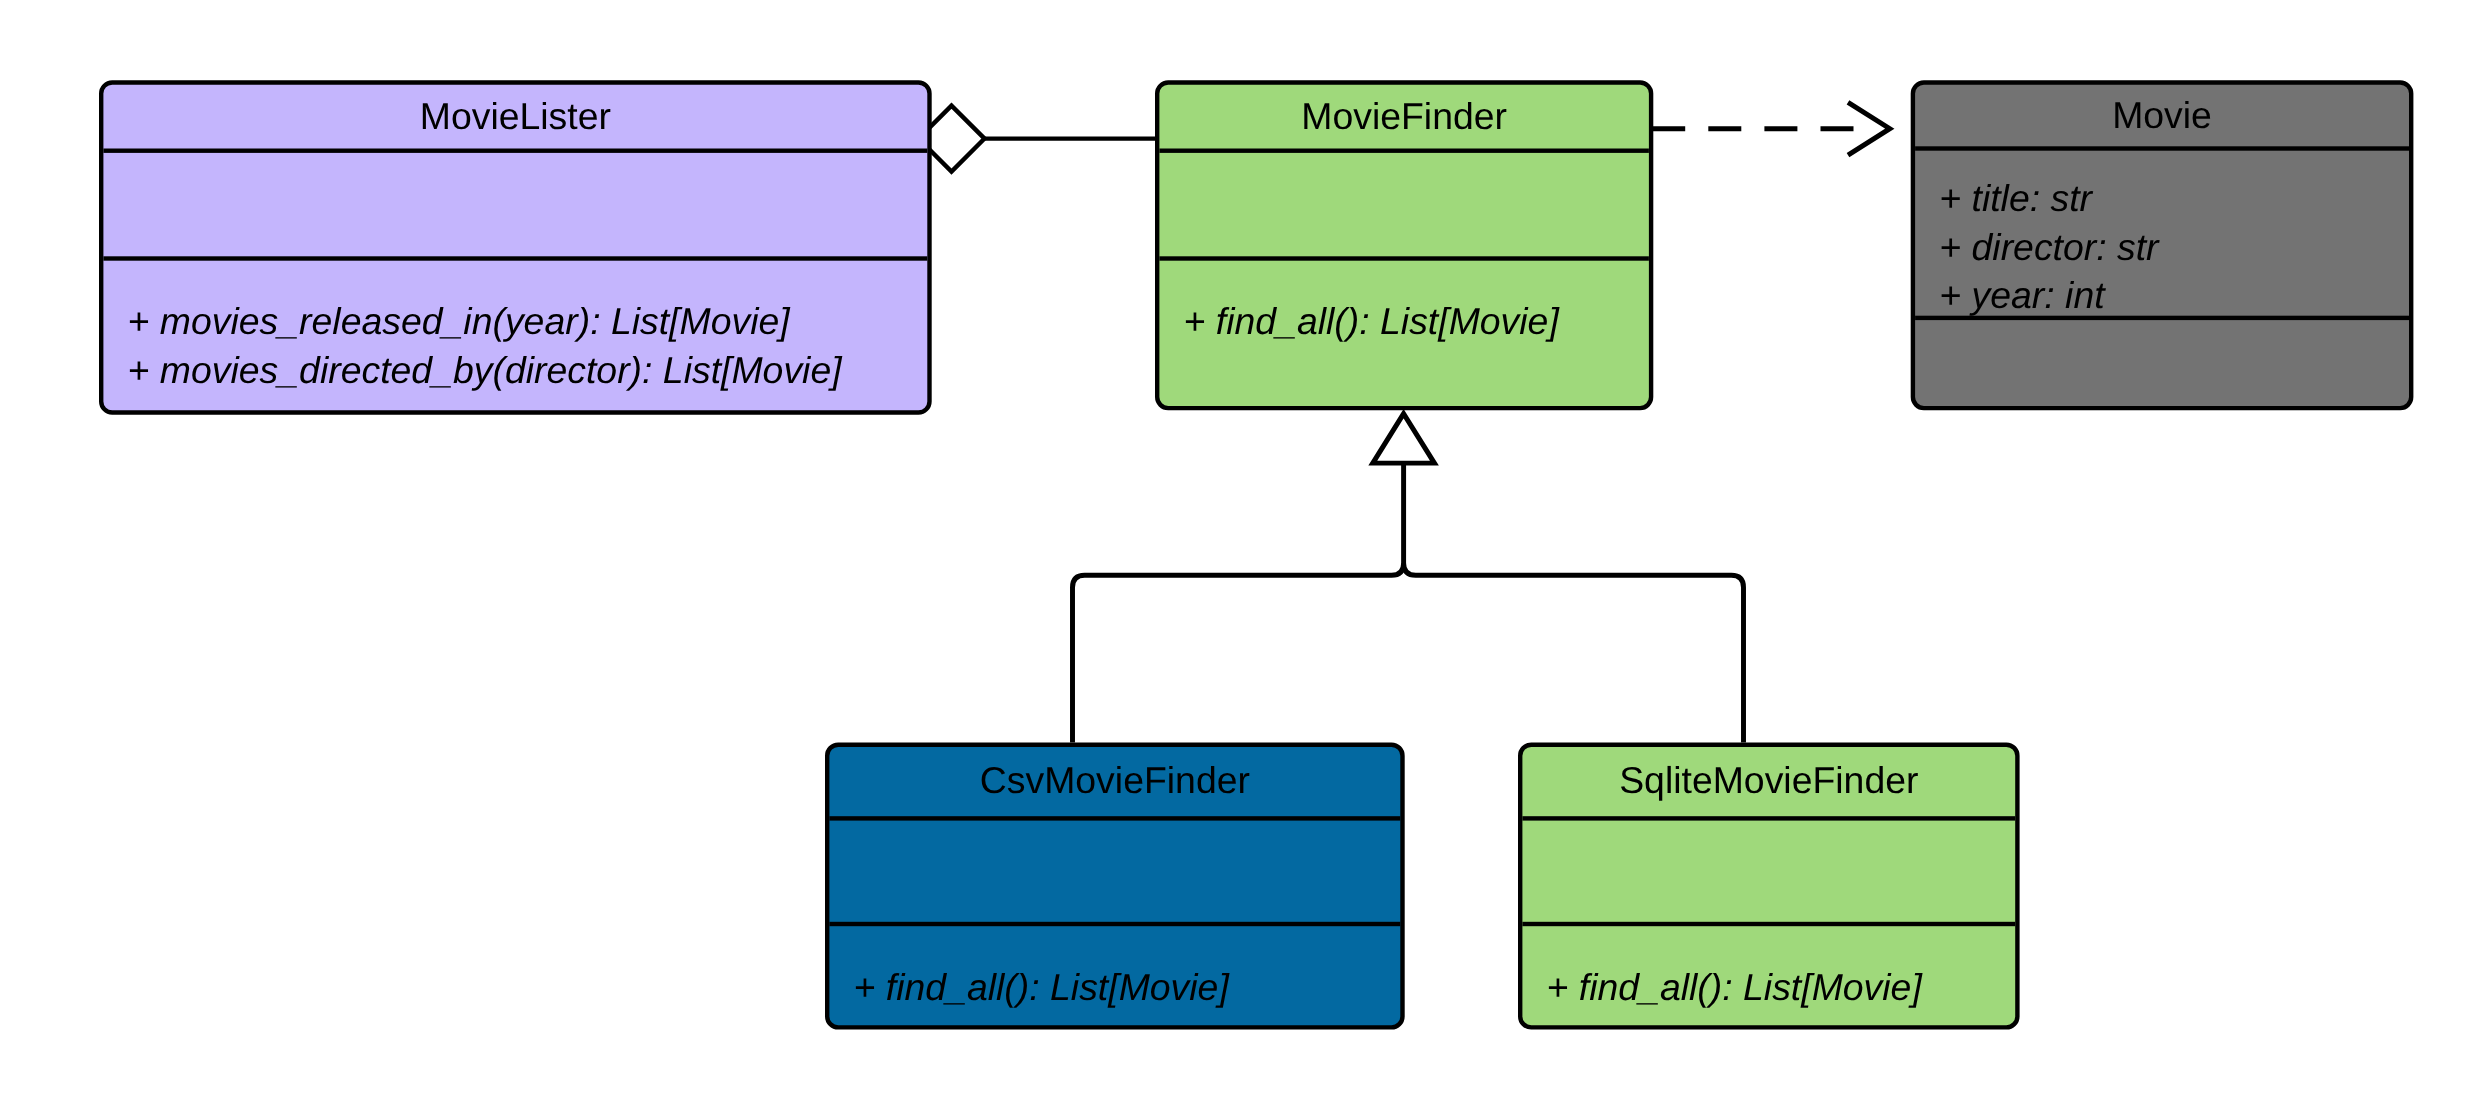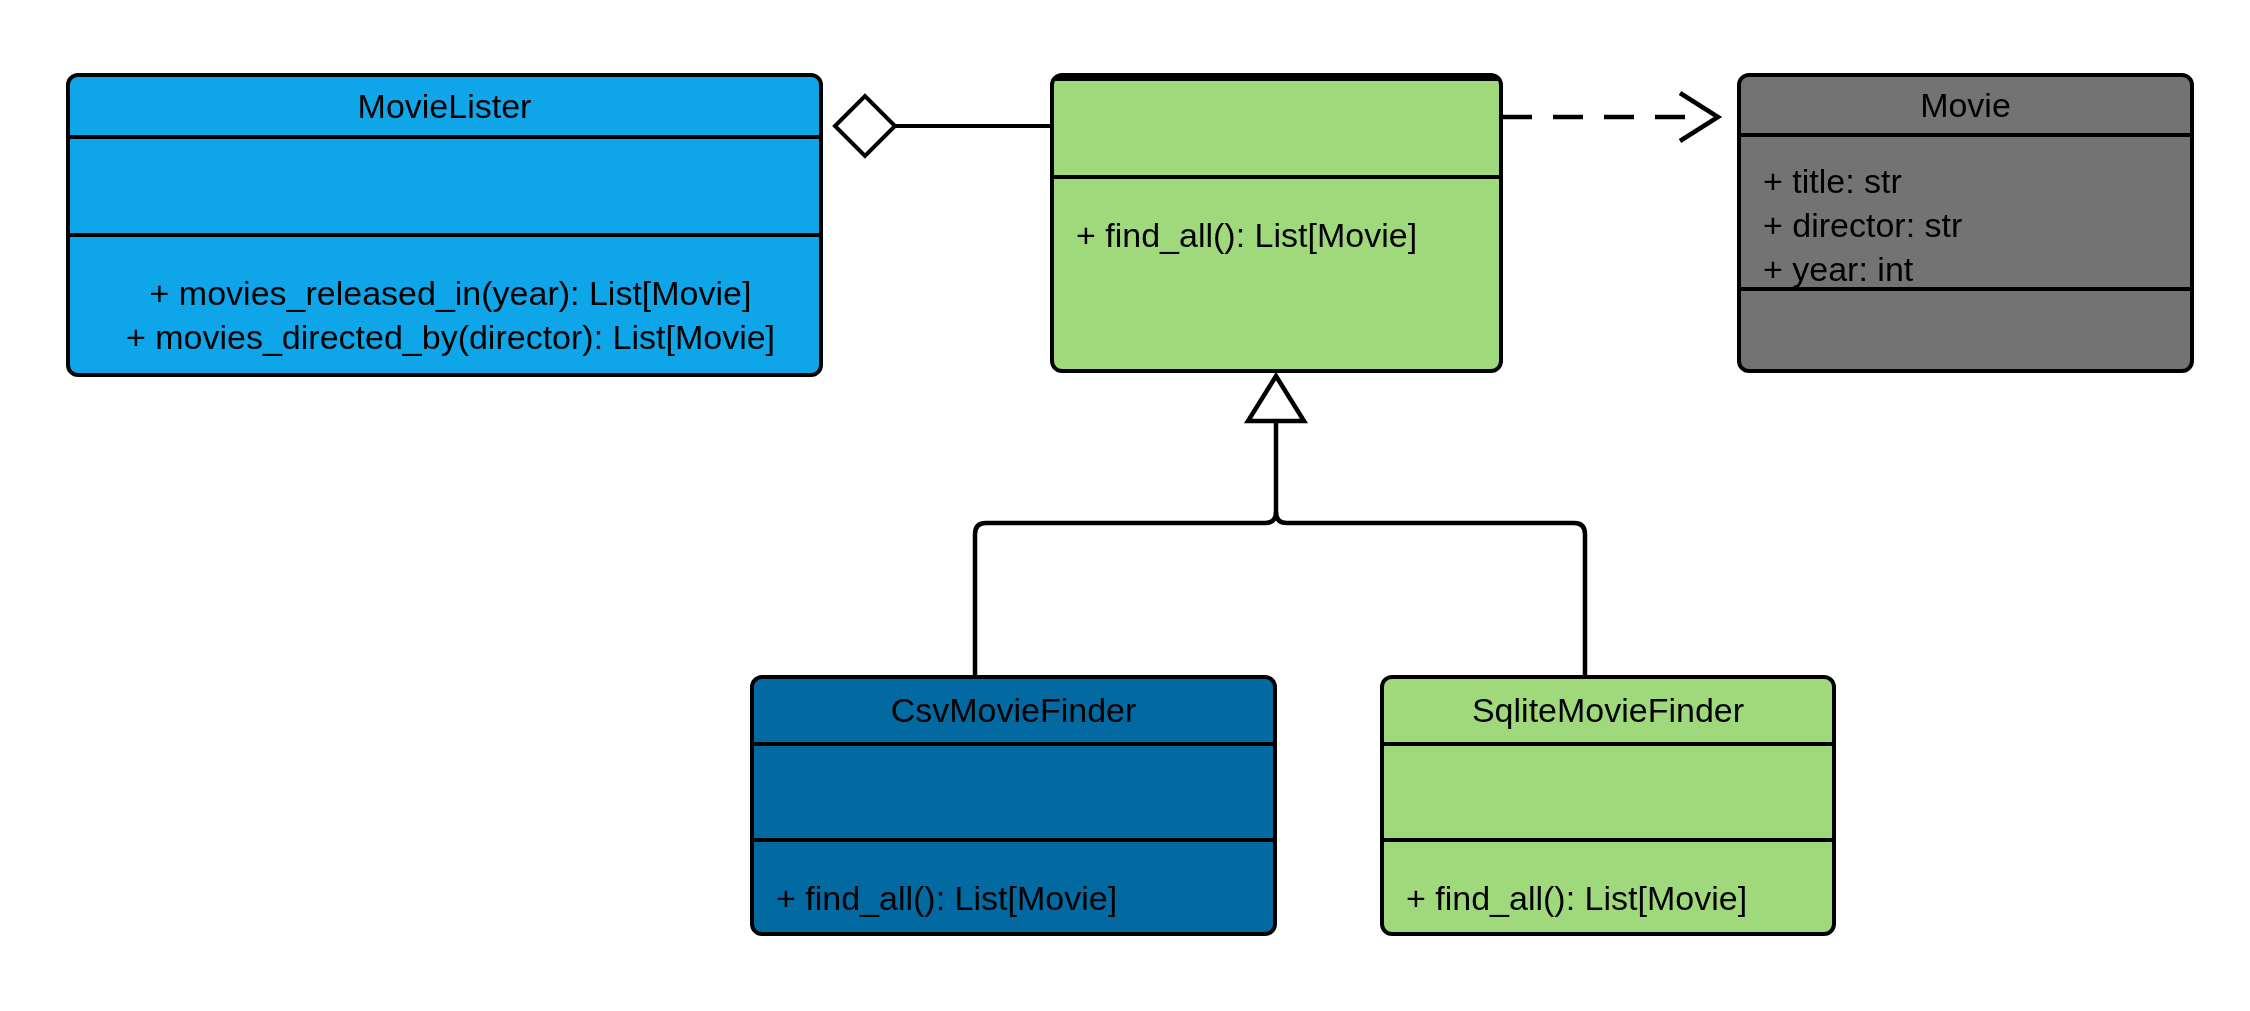--- a/index.html
+++ b/index.html
@@ -21,21 +21,21 @@
     flex-direction:column;
     font-size:34px;
   }
   .cmp{box-sizing:border-box;flex:0 0 auto;}
   .cmp-title{
     display:flex;align-items:center;justify-content:center;
     font-size:34px;
   }
   .cmp-mid,.cmp-bottom{border-top:4px solid #000000;}
   .cmp-bottom{flex:1 1 auto;}
-  .cmp-text{padding:34px 10px 0 22px;line-height:44px;white-space:nowrap;}
+  .cmp-text{padding:34px 10px 0 22px;line-height:44px;white-space:nowrap;font-style:italic;}
   .cmp-text--roomy{padding-top:22px;}
 </style>
 </head>
 <body>
 
 <div id="canvas">
 
   <svg id="connectors" viewBox="0 0 2250 1011" xmlns="http://www.w3.org/2000/svg">
 
     <g>
@@ -48,32 +48,33 @@
       <polyline points="1680,93 1718,117 1680,141" fill="none" stroke="#000" stroke-width="4.5"></polyline>
     </g>
 
     <g>
       <path d="M 1276 421 L 1276 512 Q 1276 523 1265 523 L 986 523 Q 975 523 975 534 L 975 675" fill="none" stroke="#000" stroke-width="4.5"></path>
       <path d="M 1276 512 Q 1276 523 1287 523 L 1574 523 Q 1585 523 1585 534 L 1585 675" fill="none" stroke="#000" stroke-width="4.5"></path>
       <polygon points="1276,376 1248,421 1304,421" fill="#ffffff" stroke="#000" stroke-width="4.5"></polygon>
     </g>
   </svg>
 
-  <div class="uml-class" style="left: 66px; top: 73px; width: 757px; height: 304px; background-color: #0ea5e9; text-align: center;">
+  <div class="uml-class" style="left: 90px; top: 73px; width: 757px; height: 304px; background-color: #c4b5fd;">
     <div class="cmp cmp-title" style="height:58px">MovieLister</div>
     <div class="cmp cmp-mid" style="height:98px"></div>
     <div class="cmp cmp-bottom">
       <div class="cmp-text">
         <div>+ movies_released_in(year): List[Movie]</div>
         <div>+ movies_directed_by(director): List[Movie]</div>
       </div>
     </div>
   </div>
 
   <div class="uml-class" style="left: 1050px; top: 73px; width: 453px; height: 300px; background-color: rgb(159, 217, 123);">
+    <div class="cmp cmp-title" style="height:58px">MovieFinder</div>
     <div class="cmp cmp-mid" style="height:98px"></div>
     <div class="cmp cmp-bottom">
       <div class="cmp-text">
         <div>+ find_all(): List[Movie]</div>
       </div>
     </div>
   </div>
 
   <div class="uml-class" style="left: 1737px; top: 73px; width: 457px; height: 300px; background-color: #737373;">
     <div class="cmp cmp-title" style="height:56px">Movie</div>

